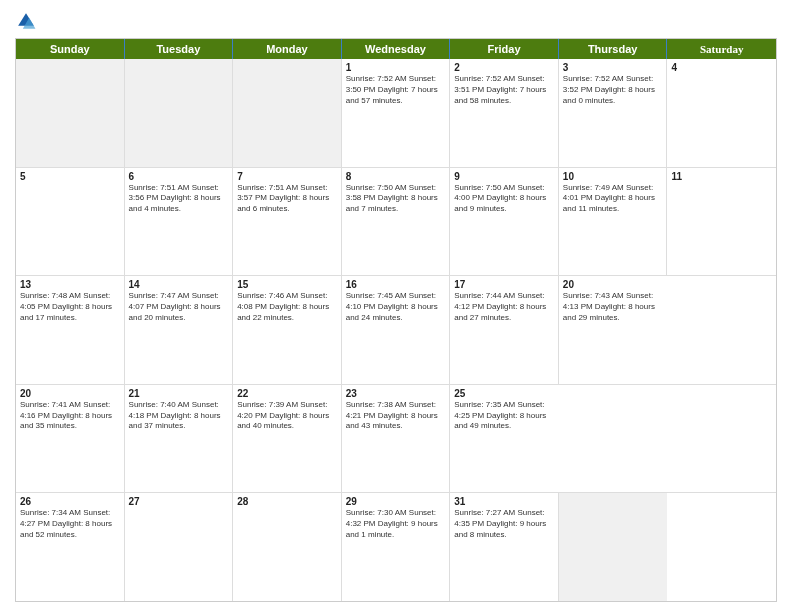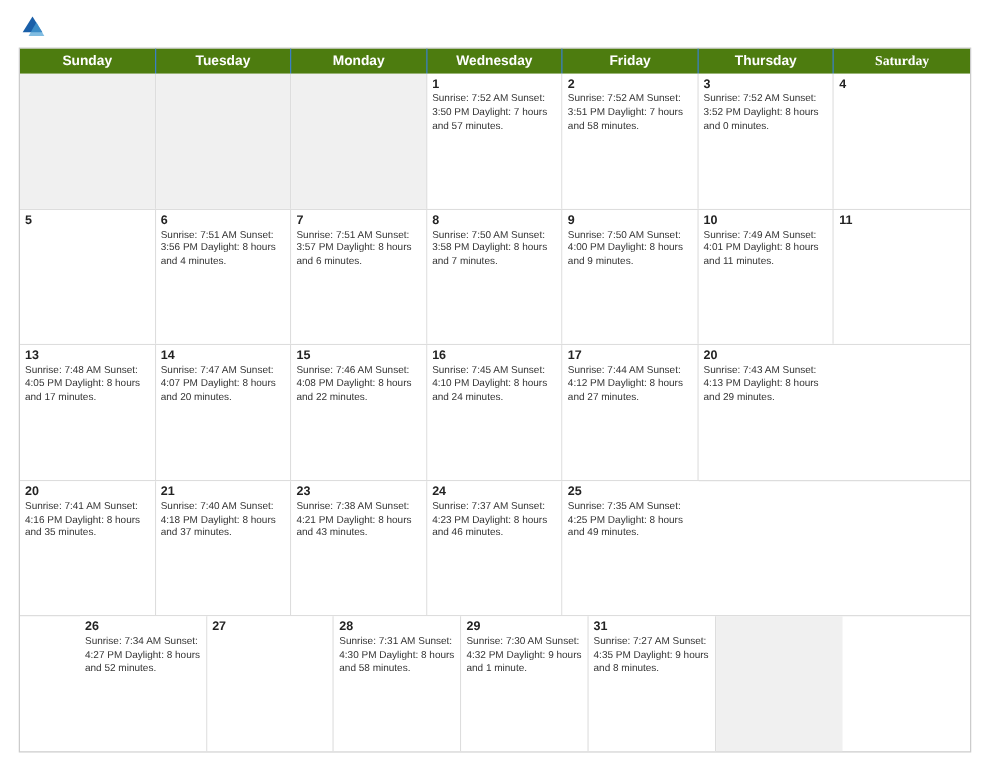--- a/index.html
+++ b/index.html
@@ -83,21 +83,21 @@
       flex: 1;
       display: flex;
       flex-direction: column;
     }
     .cal-row {
       display: grid;
       grid-template-columns: repeat(7, 1fr);
       flex: 1;
       border-bottom: 1px solid #ddd;
     }
-    .cal-row:last-child { border-bottom: none; margin-left: 48px; }
+    .cal-row:last-child { border-bottom: none; }
     .cal-cell {
       border-right: 1px solid #ddd;
       padding: 3px 4px;
       font-size: 8.5px;
       color: #333;
       vertical-align: top;
       background: #fff;
       min-height: 0;
     }
     .cal-cell:last-child { border-right: none; }
@@ -256,53 +256,50 @@
 Sunset: 4:16 PM
 Daylight: 8 hours and 35 minutes.</div>
           </div>
           <div class="cal-cell">
             <div class="day-num">21</div>
             <div class="cell-text">Sunrise: 7:40 AM
 Sunset: 4:18 PM
 Daylight: 8 hours and 37 minutes.</div>
           </div>
           <div class="cal-cell">
+            <div class="day-num">22</div>
+            <div class="cell-text">Sunrise: 7:39 AM
+Sunset: 4:20 PM
+Daylight: 8 hours and 40 minutes.</div>
+          </div>
+          <div class="cal-cell">
             <div class="day-num">23</div>
             <div class="cell-text">Sunrise: 7:38 AM
 Sunset: 4:21 PM
 Daylight: 8 hours and 43 minutes.</div>
           </div>
           <div class="cal-cell">
-            <div class="day-num">24</div>
-            <div class="cell-text">Sunrise: 7:37 AM
-Sunset: 4:23 PM
-Daylight: 8 hours and 46 minutes.</div>
-          </div>
-          <div class="cal-cell">
             <div class="day-num">25</div>
             <div class="cell-text">Sunrise: 7:35 AM
 Sunset: 4:25 PM
 Daylight: 8 hours and 49 minutes.</div>
           </div>
         </div>
         <div class="cal-row">
           <div class="cal-cell">
             <div class="day-num">26</div>
             <div class="cell-text">Sunrise: 7:34 AM
 Sunset: 4:27 PM
 Daylight: 8 hours and 52 minutes.</div>
           </div>
           <div class="cal-cell">
             <div class="day-num">27</div>
           </div>
           <div class="cal-cell">
             <div class="day-num">28</div>
-            <div class="cell-text">Sunrise: 7:31 AM
-Sunset: 4:30 PM
-Daylight: 8 hours and 58 minutes.</div>
           </div>
           <div class="cal-cell">
             <div class="day-num">29</div>
             <div class="cell-text">Sunrise: 7:30 AM
 Sunset: 4:32 PM
 Daylight: 9 hours and 1 minute.</div>
           </div>
           <div class="cal-cell">
             <div class="day-num">31</div>
             <div class="cell-text">Sunrise: 7:27 AM

